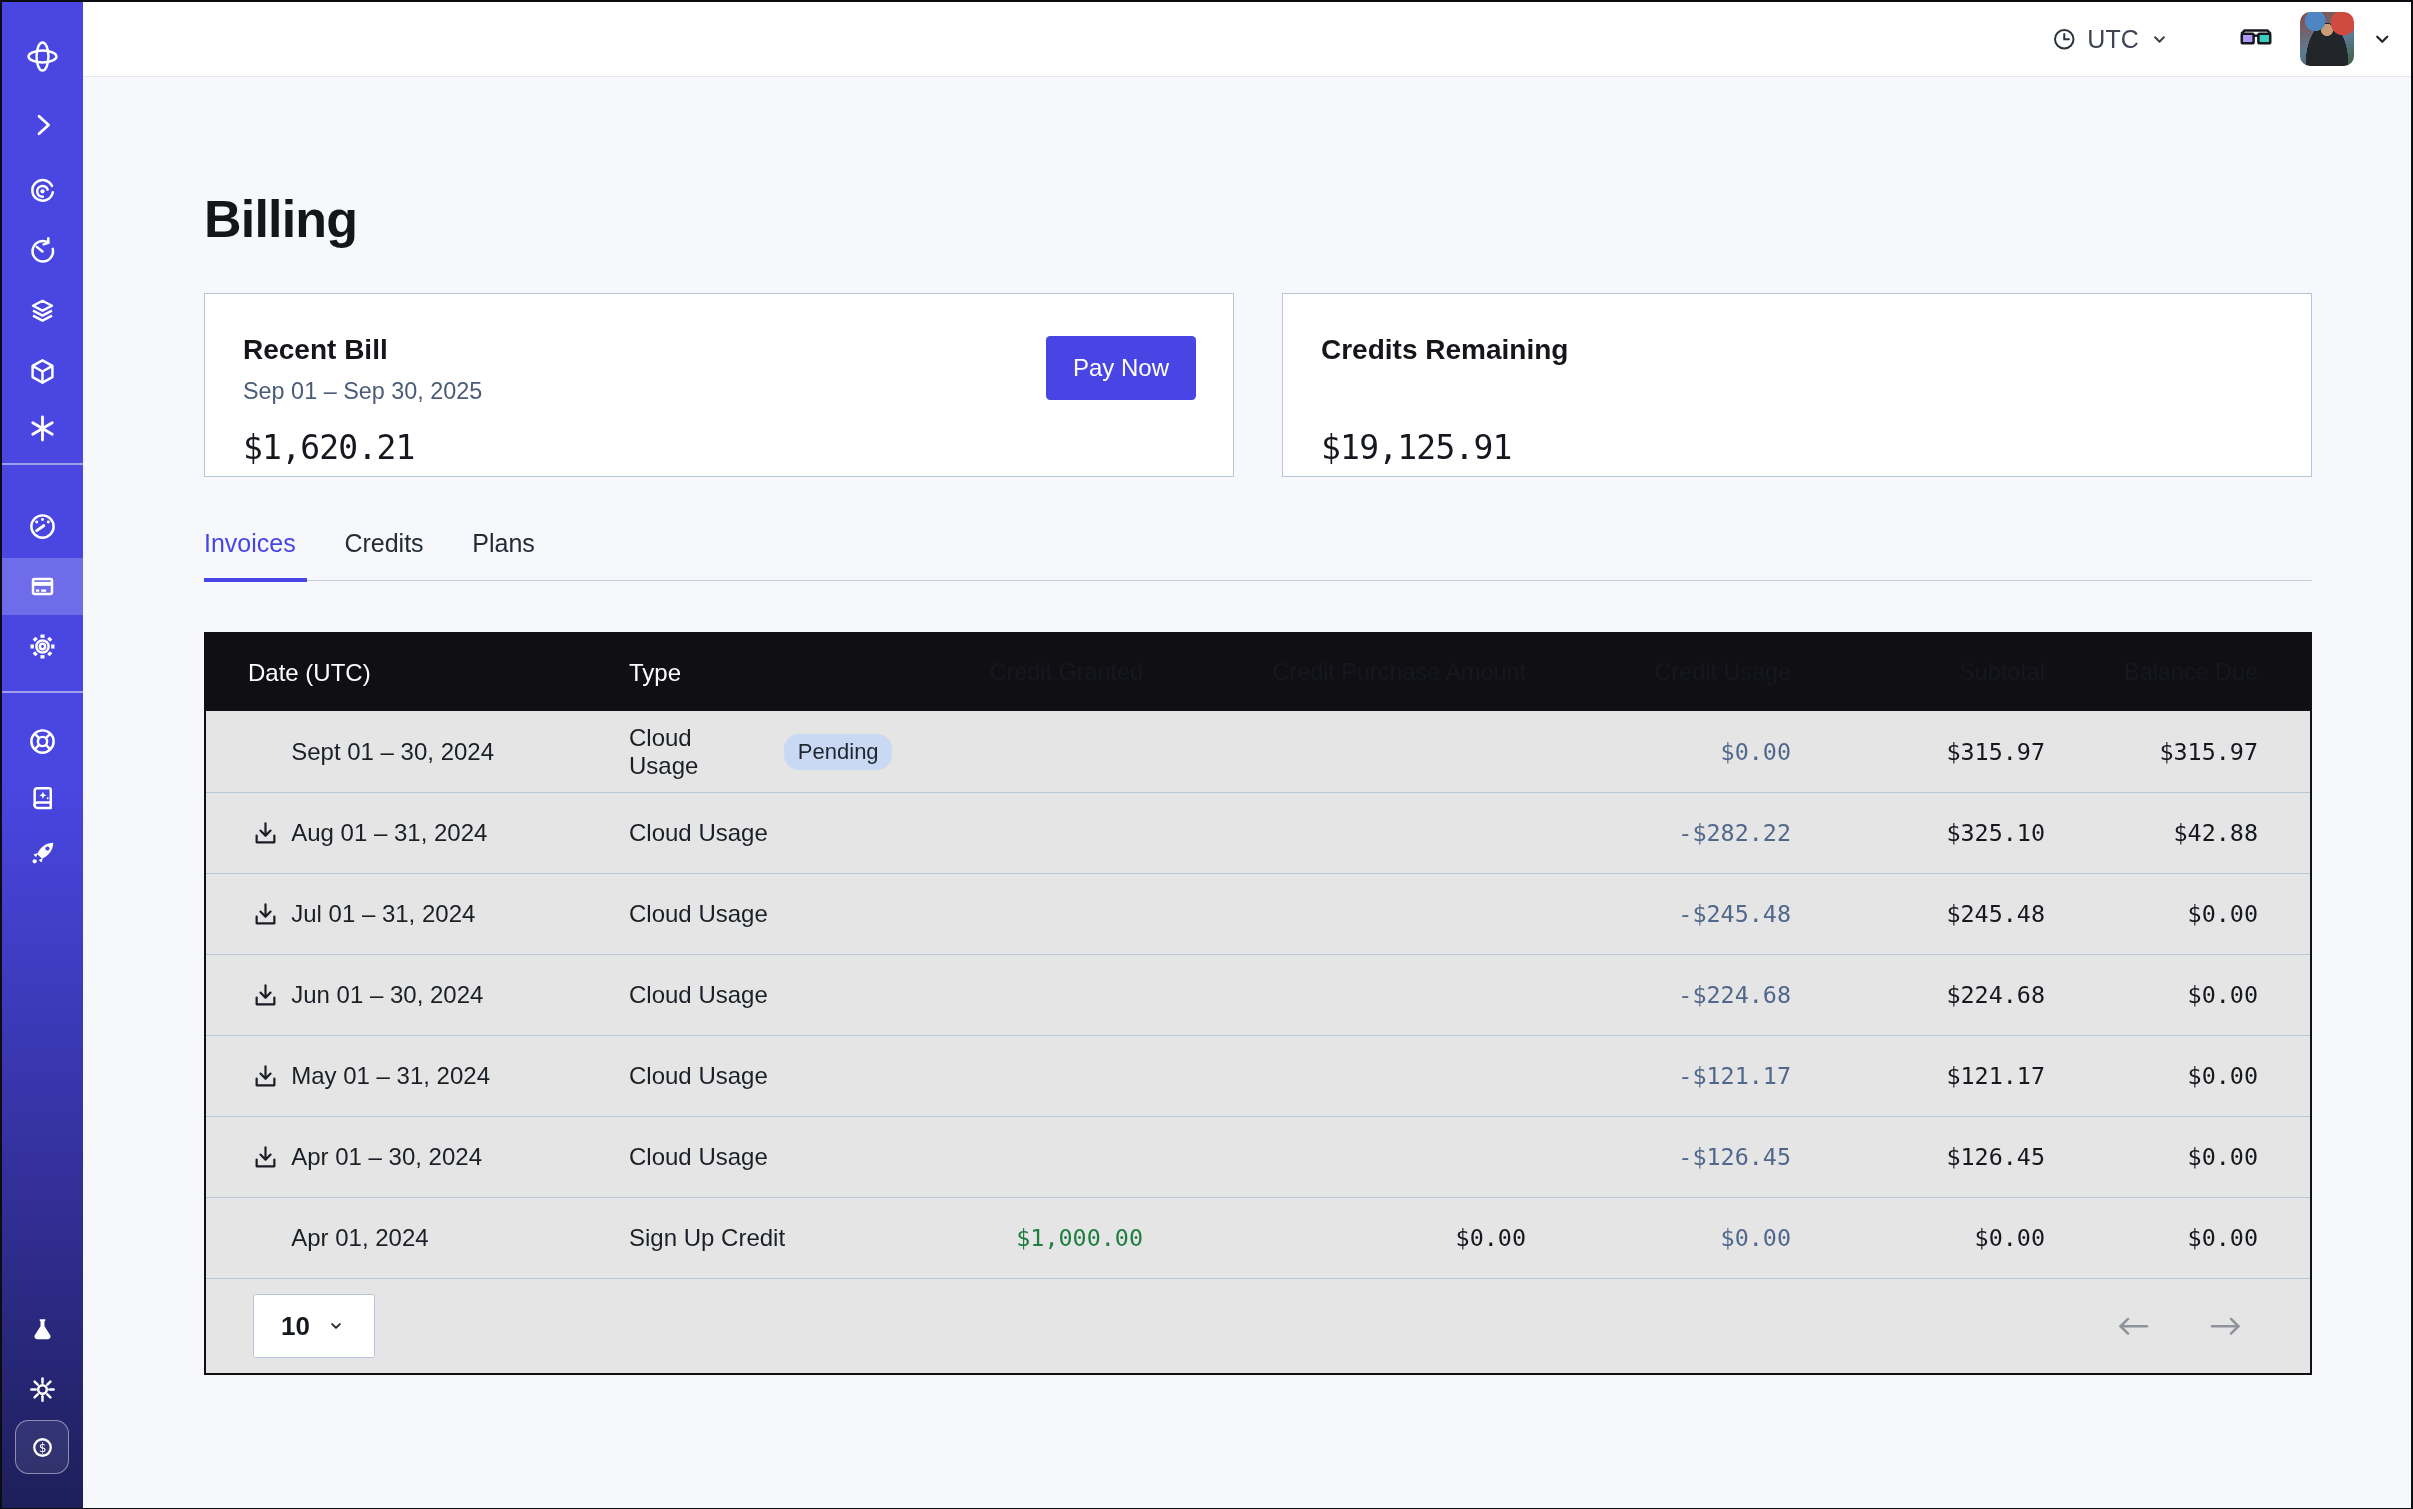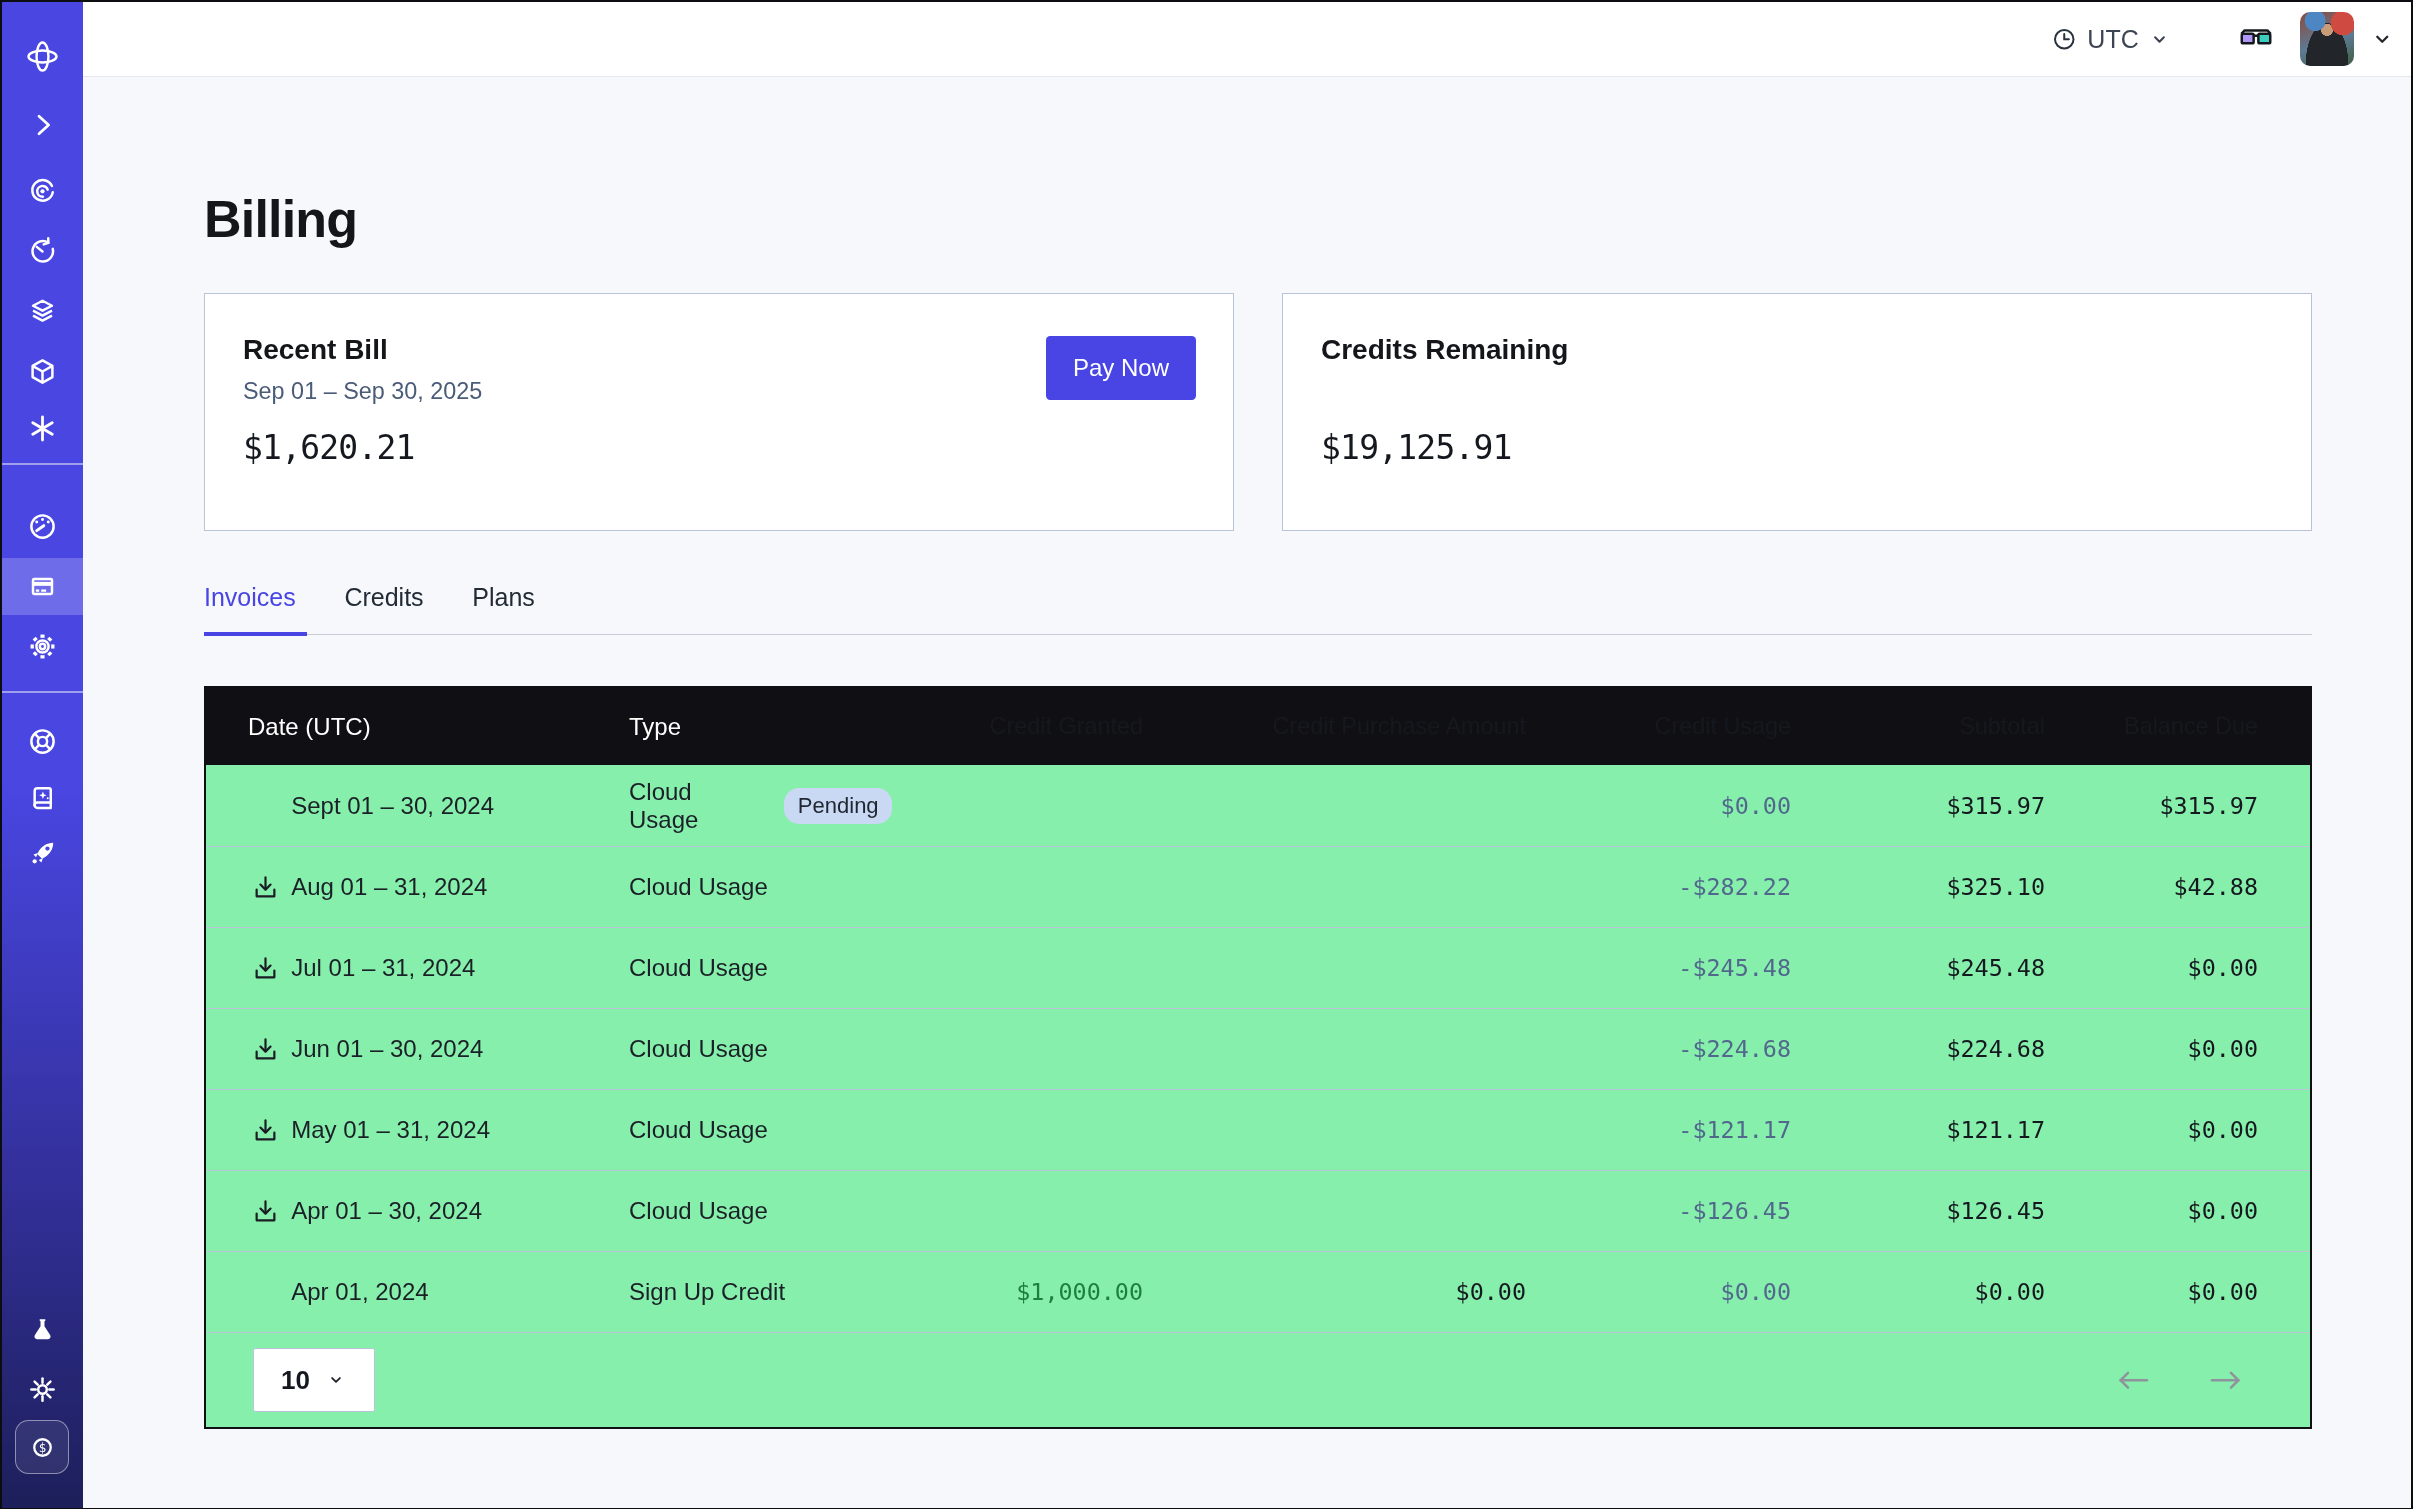--- a/index.html
+++ b/index.html
@@ -45,33 +45,33 @@
       radial-gradient(circle at 80% 20%, #cf4a41 0 20%, transparent 21%),
       radial-gradient(circle at 50% 33%, #c99b76 0 13%, transparent 14%),
       radial-gradient(ellipse at 50% 95%, #22262b 0 55%, transparent 56%),
       linear-gradient(160deg,#8a4a3e 0%,#5d7b94 55%,#3e5d42 100%);}
 
   
   .main{position:absolute;left:81px;top:77px;right:0;bottom:0;background:var(--page-bg);padding:0 99px 0 121px;overflow:hidden;}
   .page-title{margin-top:110px;font-size:52px;font-weight:600;letter-spacing:-0.8px;color:#14161A;}
 
   .cards{display:flex;gap:48px;margin-top:44px;}
-  .card{flex:1;height:238px;background:#fff;border:1.7px solid var(--card-border);position:relative;padding:40px 38px;}
+  .card{flex:1;height:184px;background:#fff;border:1.7px solid var(--card-border);position:relative;padding:40px 38px;}
   .card-title{font-size:28px;font-weight:600;color:#14161A;}
   .card-sub{font-size:23.4px;color:var(--muted-blue);margin-top:11.7px;min-height:28.5px;}
   .card-amount{font-family:"DejaVu Sans Mono",monospace;font-size:33px;color:#15181E;margin-top:22px;letter-spacing:-0.8px;}
   .pay-btn{position:absolute;top:42px;right:37px;height:64px;padding:0 27px;background:var(--accent);color:#fff;
     font-size:24px;font-weight:500;border:none;border-radius:4.2px;display:flex;align-items:center;cursor:pointer;font-family:inherit;margin-left:24px;}
 
   .tabs{display:flex;gap:37px;margin-top:52px;border-bottom:1.7px solid #C6CEDA;}
   .tab{font-size:25px;font-weight:500;color:#222B36;padding:0 11.7px 20px 0;border-bottom:4.2px solid transparent;margin-bottom:-1.7px;cursor:pointer;}
   .tab.active{color:var(--accent);border-bottom-color:var(--accent);}
 
   
-  .invoice-table{margin-top:51px;border:2.5px solid var(--table-border);background:#86efac;}
+  .invoice-table{margin-top:51px;border:2.5px solid var(--table-border);background:#e5e5e5;}
   .tgrid{display:grid;grid-template-columns:423px 263px 251px 383px 265px 254px 1fr;align-items:center;padding-right:52px;}
   .thead{height:77px;background:var(--table-border);color:#fff;font-size:24px;}
   .th{white-space:nowrap;}
   .h-date{padding-left:42px;}
   .num{text-align:right;font-family:"DejaVu Sans Mono",monospace;font-size:23.4px;color:#15181E;white-space:nowrap;}
   .thead .num,.thead .th{font-family:"Liberation Sans",sans-serif;font-weight:400;}
   .trow{height:81px;font-size:24px;color:#1B2027;}
   .trow + .trow{border-top:1.7px solid var(--divider);}
   .c-date{display:flex;align-items:center;padding-left:45px;}
   .dl-slot{width:28.5px;height:28.5px;margin-right:11.7px;display:flex;align-items:center;justify-content:center;color:#1A1D23;cursor:pointer;}

